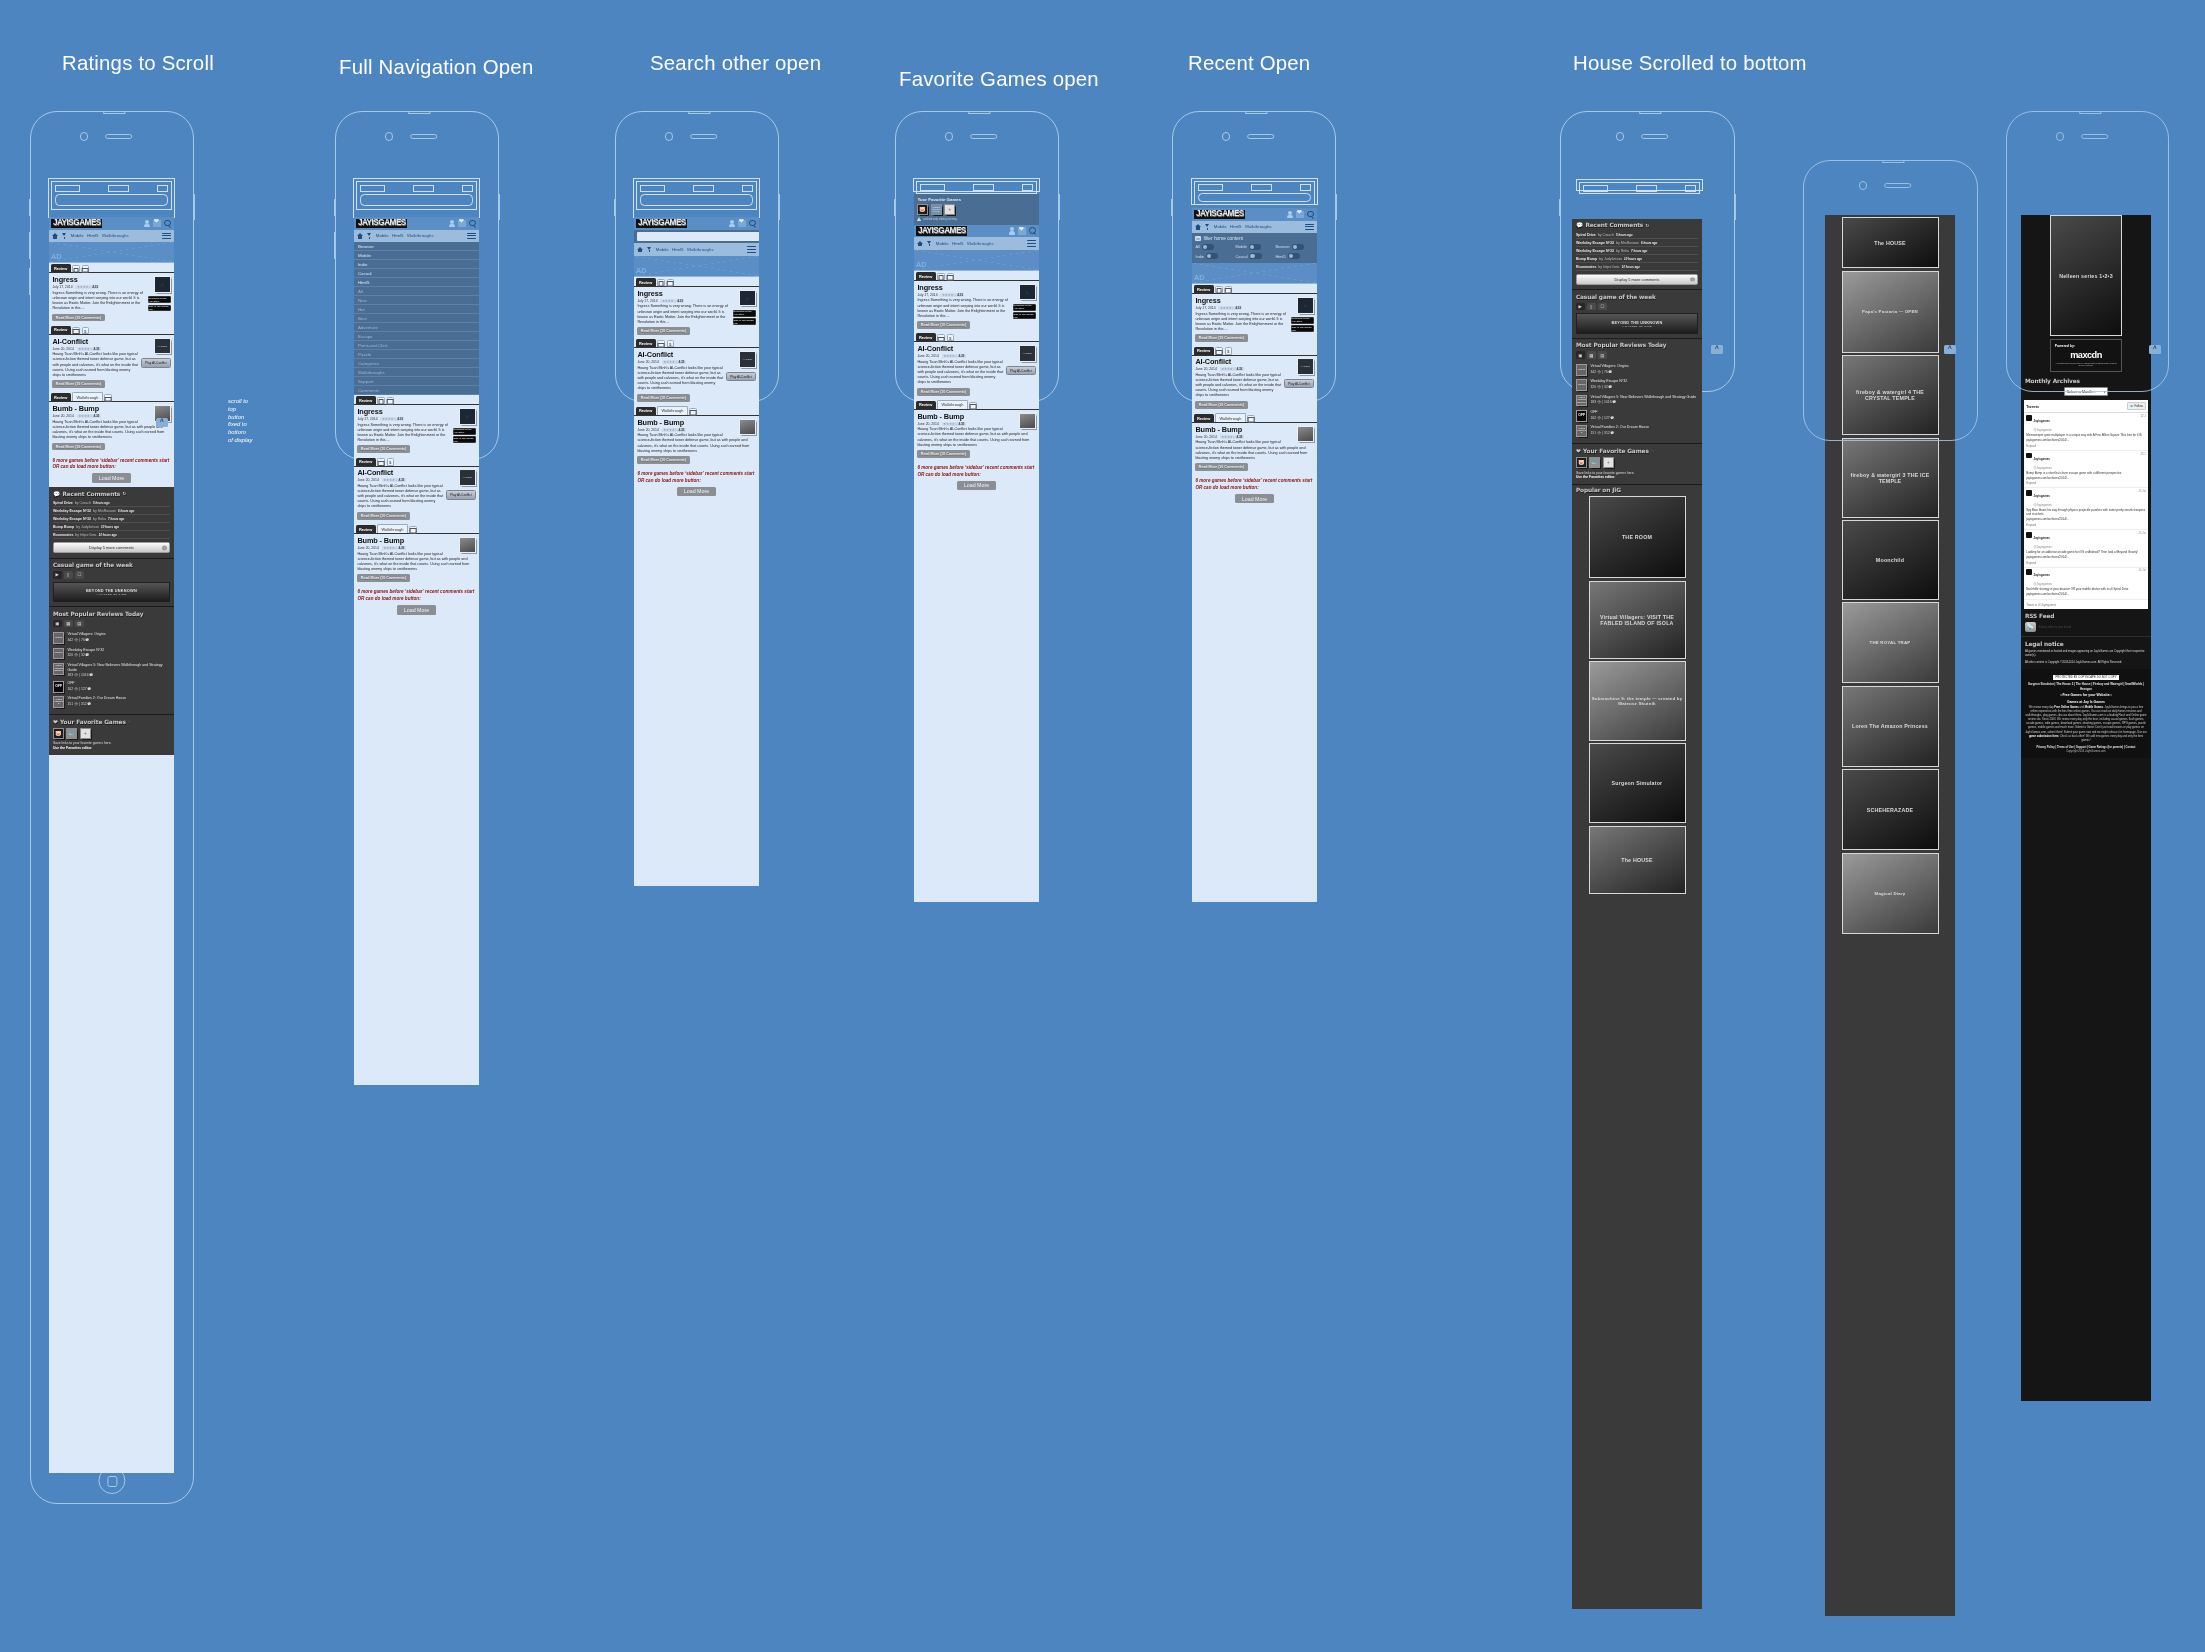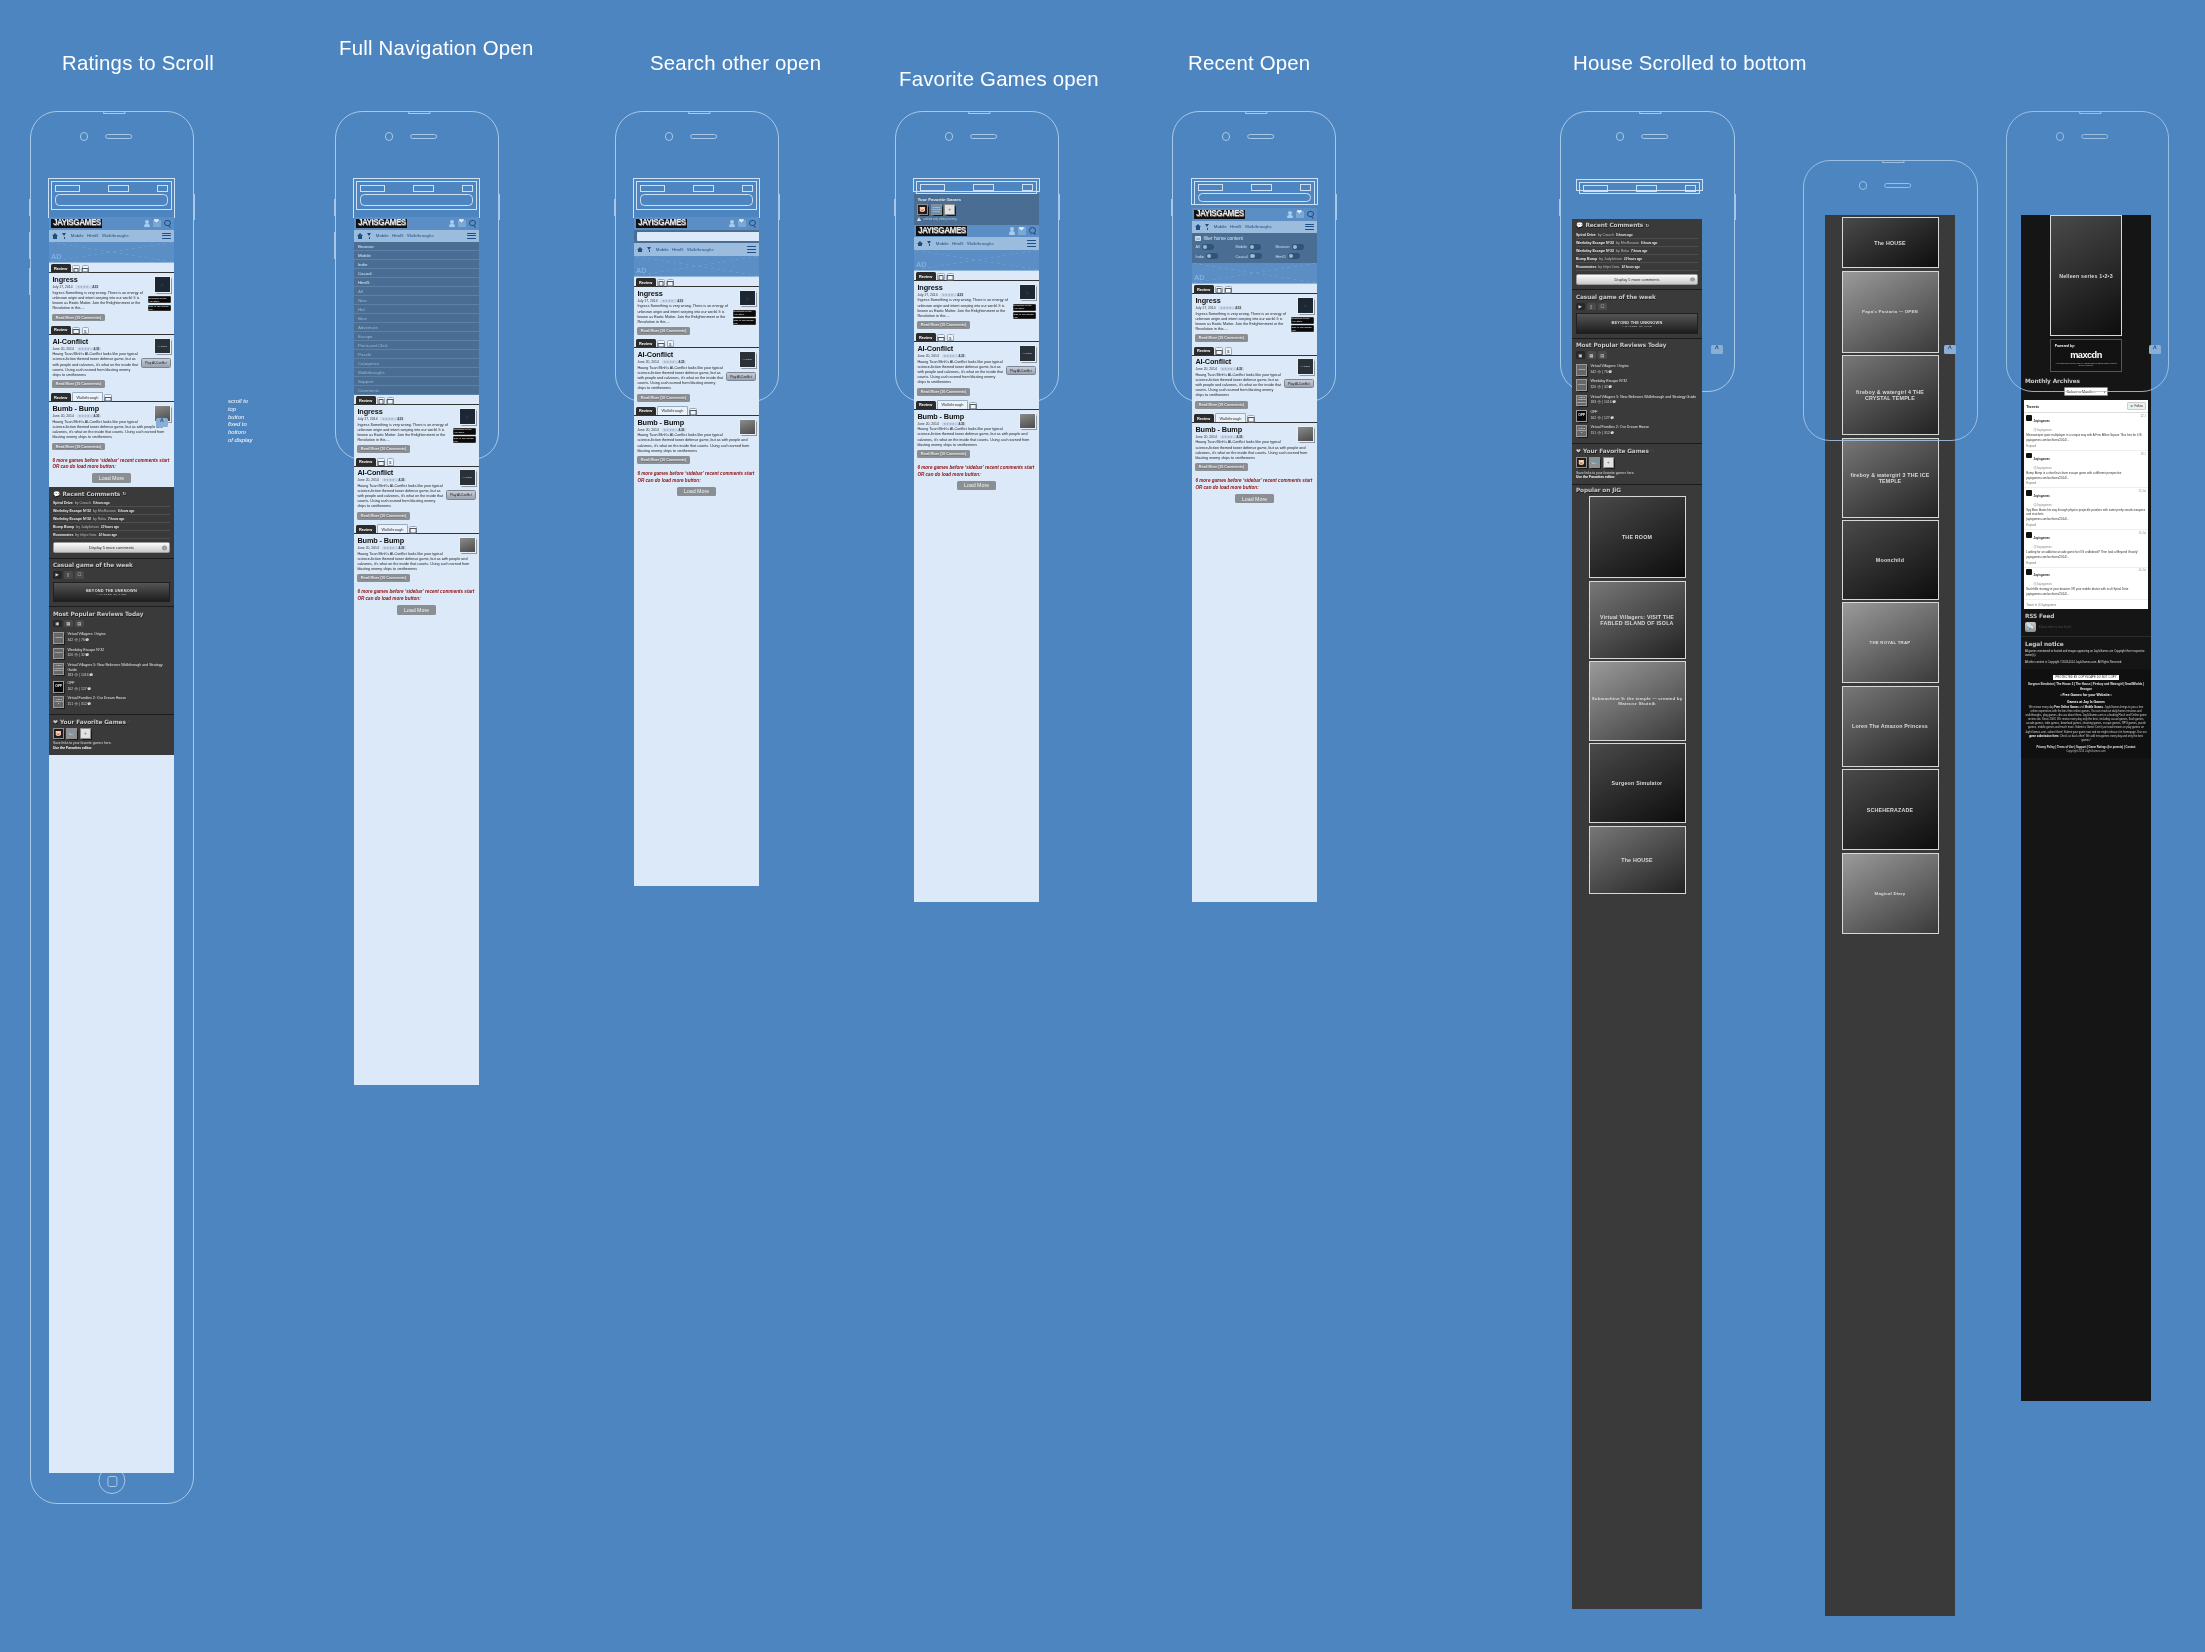--- a/index.html
+++ b/index.html
@@ -412,21 +412,21 @@
   .foot-p b { color: #fff; }
   .foot-bottom { font-size: 2.7px; color: #bbb; text-align:center; margin-top: 2.9px; line-height:1.5;}
   .foot-bottom b { color: #e8e8e8; }
 </style>
 </head>
 <body>
 
 <div class="board">
 
   <div class="col-title" style="left:62px;top:52px">Ratings  to Scroll</div>
-  <div class="col-title" style="left:339px;top:37px">Full Navigation Open</div>
+  <div class="col-title" style="left:339px;top:56px">Full Navigation Open</div>
   <div class="col-title" style="left:650px;top:52px">Search other open</div>
   <div class="col-title" style="left:899px;top:68px">Favorite Games open</div>
   <div class="col-title" style="left:1188px;top:52px">Recent Open</div>
   <div class="col-title" style="left:1573px;top:52px">House Scrolled to bottom</div>
 
   <div class="phone" style="left:30px;top:111px;width:164px;height:1393px">
     <div class="notch"></div>
     <div class="cam"></div>
     <div class="speaker"></div>
     <div class="btn-l" style="top:87px;height:16.5px"></div>

